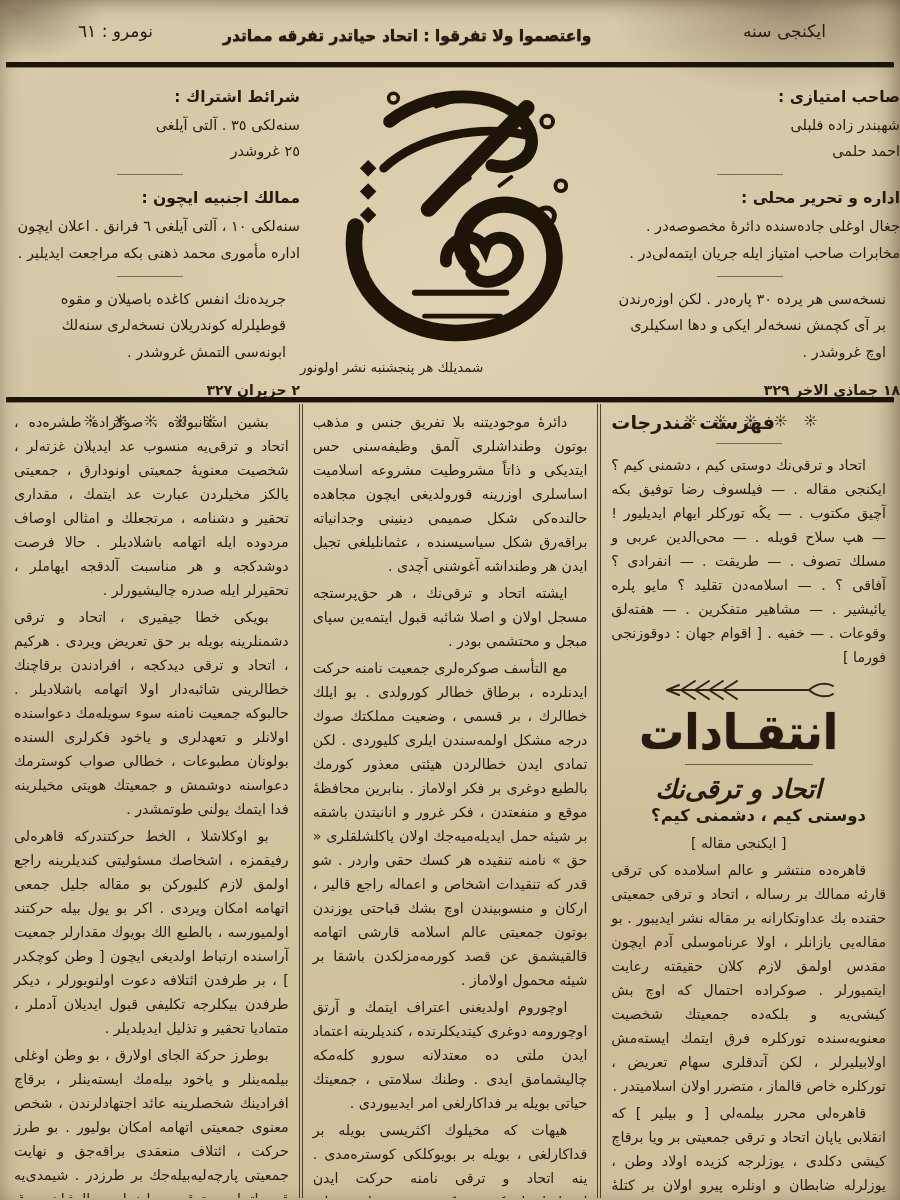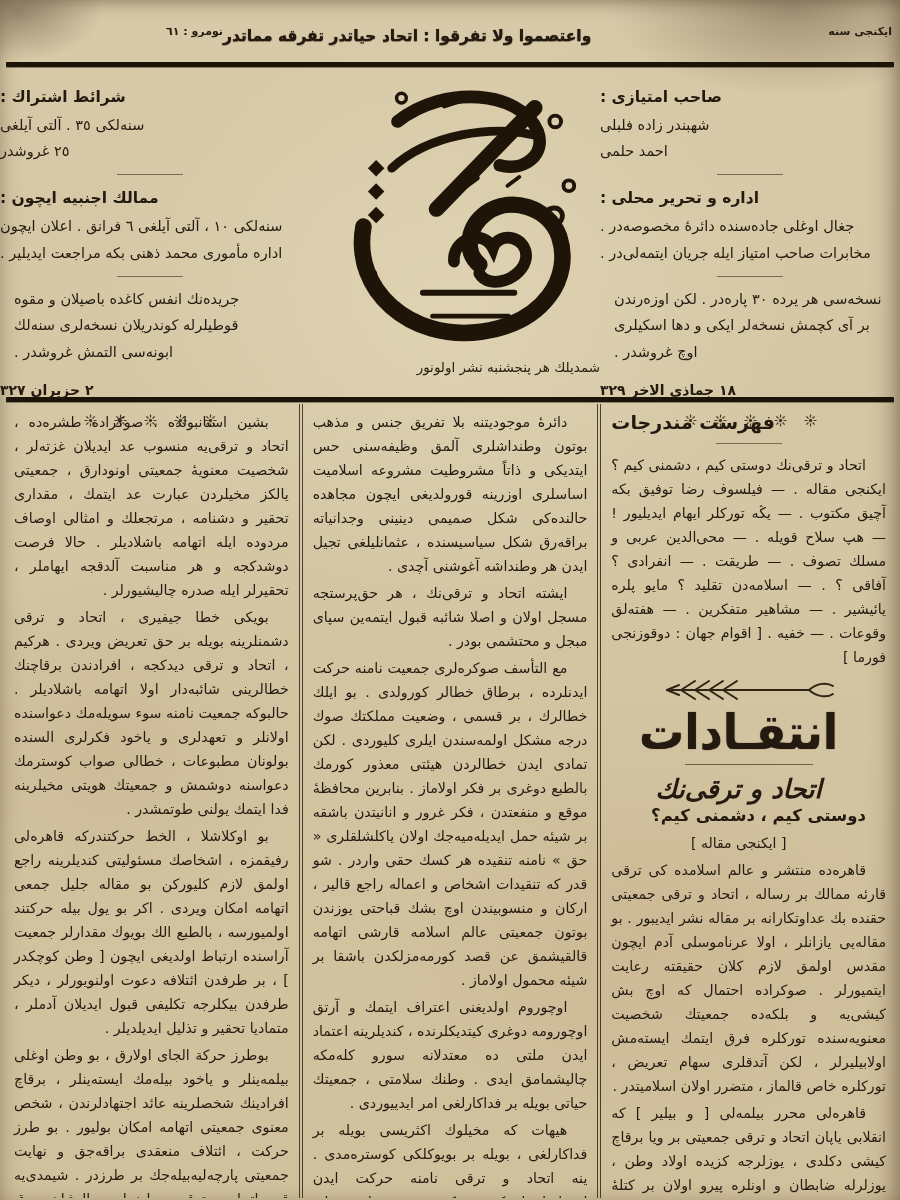--- a/index.html
+++ b/index.html
@@ -11,35 +11,35 @@
       radial-gradient(ellipse 260px 120px at 88% 1%, rgba(80,58,38,.38), transparent 70%),
       radial-gradient(ellipse 120px 70px at 2% 1%, rgba(70,52,34,.42), transparent 70%),
       radial-gradient(ellipse 500px 420px at 50% 26%, rgba(255,250,228,.22), transparent 70%),
       radial-gradient(ellipse 420px 300px at 72% 78%, rgba(176,134,94,.16), transparent 70%),
       radial-gradient(ellipse 300px 260px at 12% 62%, rgba(166,128,88,.14), transparent 70%),
       linear-gradient(178deg,#d8caa8 0%,#d4c6a3 45%,#d0c09c 100%);
     box-shadow: inset -16px 0 26px -12px rgba(60,40,22,.5), inset 0 12px 22px -14px rgba(60,40,22,.45), inset 14px 0 24px -16px rgba(60,40,22,.35);
   }
   
   .topbar{display:grid;grid-template-columns:215px 1fr 215px;align-items:center;height:62px;padding:0 8px;}
-  .corner{font-size:11px;font-weight:bold;text-align:right;}
+  .corner{font-size:17px;font-weight:normal;text-align:center;}
   .motto{
     text-align:left;font-weight:bold;font-size:15.5px;letter-spacing:.5px;
     text-shadow:0 0 1px rgba(36,26,16,.9), 0 1px 0 rgba(36,26,16,.35);
     padding-top:10px;
   }
   .rule{height:5px;background:#1c1309;margin:0 6px;border-radius:1px;box-shadow:0 1px 0 rgba(28,19,9,.4);}
   
   .mastrow{display:grid;grid-template-columns:300px 1fr 300px;height:330px;}
-  .infocol{text-align:left;font-size:14.5px;line-height:1.85;padding-top:16px;}
+  .infocol{text-align:right;font-size:14.5px;line-height:1.85;padding-top:16px;}
   .info-head{font-weight:bold;font-size:15.5px;}
   .divider{width:66px;border-top:1.6px solid rgba(44,30,16,.55);margin:9px auto;}
   .date{font-weight:bold;font-size:14px;margin-top:12px;}
   .florets{display:flex;justify-content:center;gap:15px;margin-top:9px;}
-  .mastcenter{display:flex;flex-direction:column;align-items:flex-start;justify-content:flex-start;padding-top:2px;}
+  .mastcenter{display:flex;flex-direction:column;align-items:flex-end;justify-content:flex-start;padding-top:2px;}
   .pubnote{font-size:13.5px;letter-spacing:2px;margin-top:4px;color:#2b2013;}
   
   .bodygrid{display:grid;grid-template-columns:1fr 8px 1fr 8px 1fr;height:796px;padding:0 6px;}
   .colsep{border-right:1.3px solid rgba(40,28,14,.8);border-left:1.3px solid rgba(40,28,14,.8);margin:2px 2px 0;}
   .col{padding:8px 8px 0;overflow:hidden;font-size:14.2px;line-height:24px;text-align:justify;text-justify:inter-word;}
   .col p{margin:0 0 3px;text-indent:20px;}
   .toc-title{text-align:left;font-weight:bold;font-size:19px;text-indent:0 !important;margin-bottom:0 !important;}
   .laurel{display:flex;justify-content:center;margin:8px 0 2px;}
   .cal-head{
     text-align:center;font-size:45px;font-weight:bold;letter-spacing:1px;

